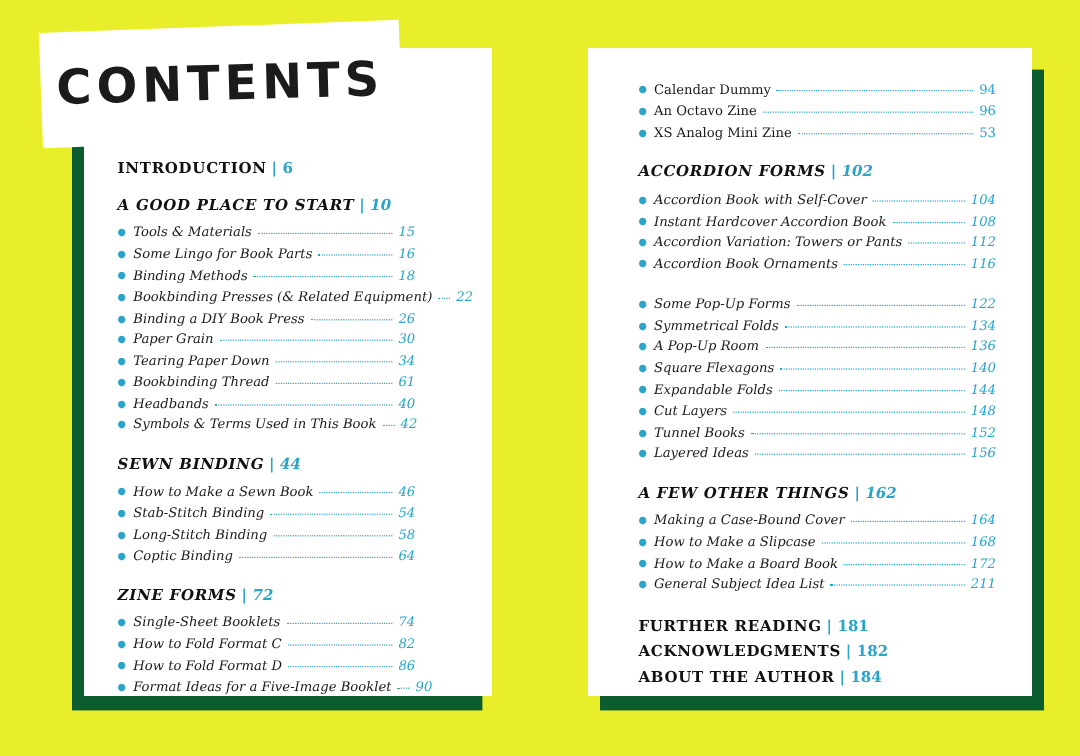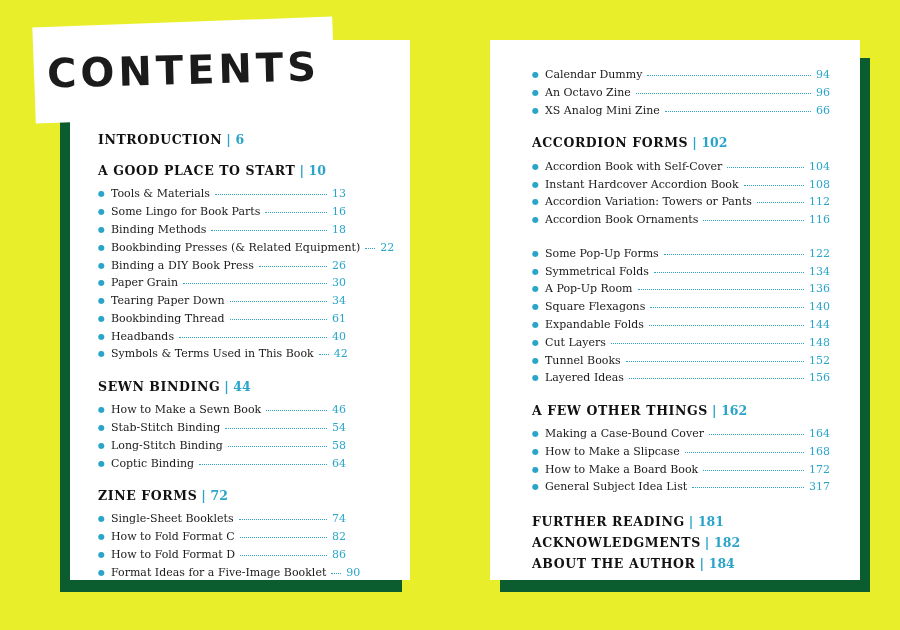--- a/index.html
+++ b/index.html
@@ -67,21 +67,21 @@
   .col {
     position: absolute;
     box-sizing: border-box;
   }
   .col-left  { left: 70px;  top: 40px;  width: 304px; height: 540px; padding: 92px 28px 36px 28px; }
   .col-right { left: 490px; top: 40px; width: 370px; height: 540px; padding: 26px 30px 20px 42px; }
 
   .section {
     margin-bottom: 2px;
   }
-  .section + .section { margin-top: 16px; }
+  .section + .section { margin-top: 16px; font-style: italic; }
 
   .sec-head {
     font-family: "DejaVu Serif", serif;
     font-weight: bold;
     font-size: 12.5px;
     letter-spacing: 0.6px;
     color: #111111;
     margin-bottom: 7px;
     white-space: nowrap;
   }
@@ -155,21 +155,21 @@
   <div class="col col-left" id="left-col">
       <div class="section">
         <div class="sec-head"><span>INTRODUCTION</span><span class="bar">|</span><span class="pg">6</span></div>
       </div>
       <div class="section">
         <div class="sec-head"><span>A GOOD PLACE TO START</span><span class="bar">|</span><span class="pg">10</span></div>
         <div class="entry">
           <span class="bullet">●</span>
           <span class="entry-label">Tools &amp; Materials</span>
           <span class="leader"></span>
-          <span class="entry-page">13</span>
+          <span class="entry-page">15</span>
         </div>
         <div class="entry">
           <span class="bullet">●</span>
           <span class="entry-label">Some Lingo for Book Parts</span>
           <span class="leader"></span>
           <span class="entry-page">16</span>
         </div>
         <div class="entry">
           <span class="bullet">●</span>
           <span class="entry-label">Binding Methods</span>
@@ -285,21 +285,21 @@
         <div class="entry">
           <span class="bullet">●</span>
           <span class="entry-label">An Octavo Zine</span>
           <span class="leader"></span>
           <span class="entry-page">96</span>
         </div>
         <div class="entry">
           <span class="bullet">●</span>
           <span class="entry-label">XS Analog Mini Zine</span>
           <span class="leader"></span>
-          <span class="entry-page">66</span>
+          <span class="entry-page">53</span>
         </div>
       </div>
       <div class="section">
         <div class="sec-head"><span>ACCORDION FORMS</span><span class="bar">|</span><span class="pg">102</span></div>
         <div class="entry">
           <span class="bullet">●</span>
           <span class="entry-label">Accordion Book with Self-Cover</span>
           <span class="leader"></span>
           <span class="entry-page">104</span>
         </div>
@@ -389,21 +389,21 @@
         <div class="entry">
           <span class="bullet">●</span>
           <span class="entry-label">How to Make a Board Book</span>
           <span class="leader"></span>
           <span class="entry-page">172</span>
         </div>
         <div class="entry">
           <span class="bullet">●</span>
           <span class="entry-label">General Subject Idea List</span>
           <span class="leader"></span>
-          <span class="entry-page">317</span>
+          <span class="entry-page">211</span>
         </div>
       </div>
       <div class="tail">
         <div class="sec-head"><span>FURTHER READING</span><span class="bar">|</span><span class="pg">181</span></div>
         <div class="sec-head"><span>ACKNOWLEDGMENTS</span><span class="bar">|</span><span class="pg">182</span></div>
         <div class="sec-head"><span>ABOUT THE AUTHOR</span><span class="bar">|</span><span class="pg">184</span></div>
       </div>
     </div>
 
 </div>

